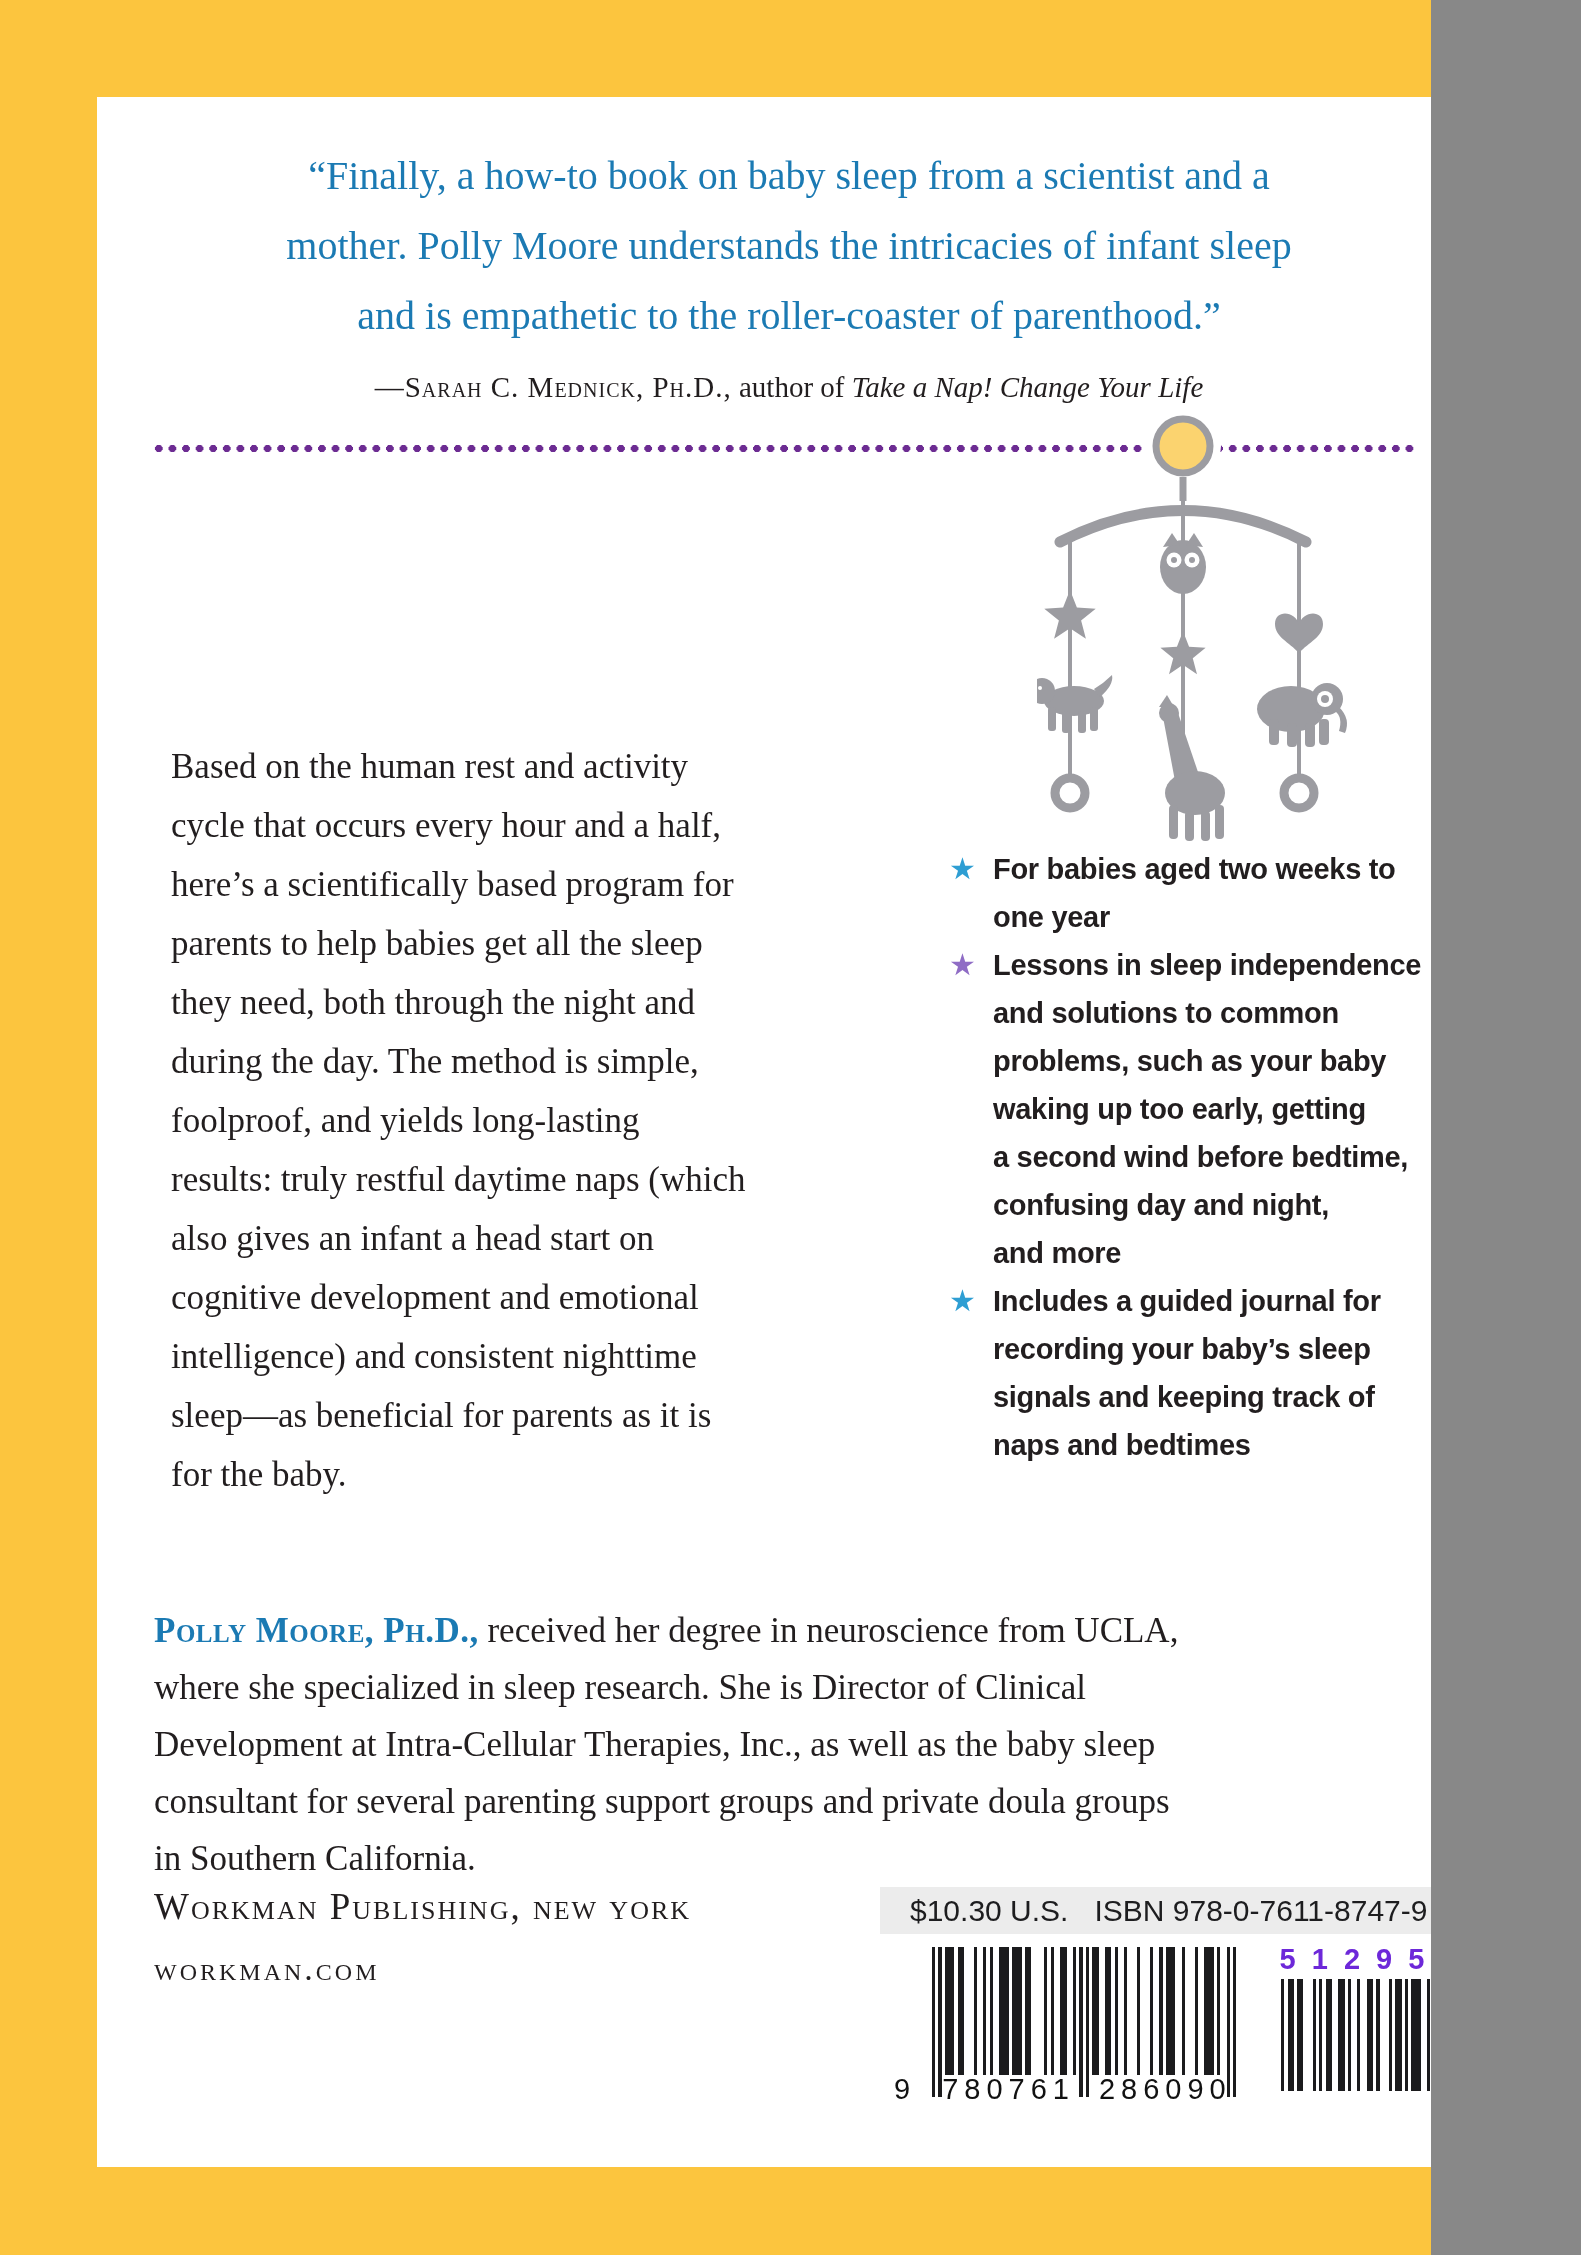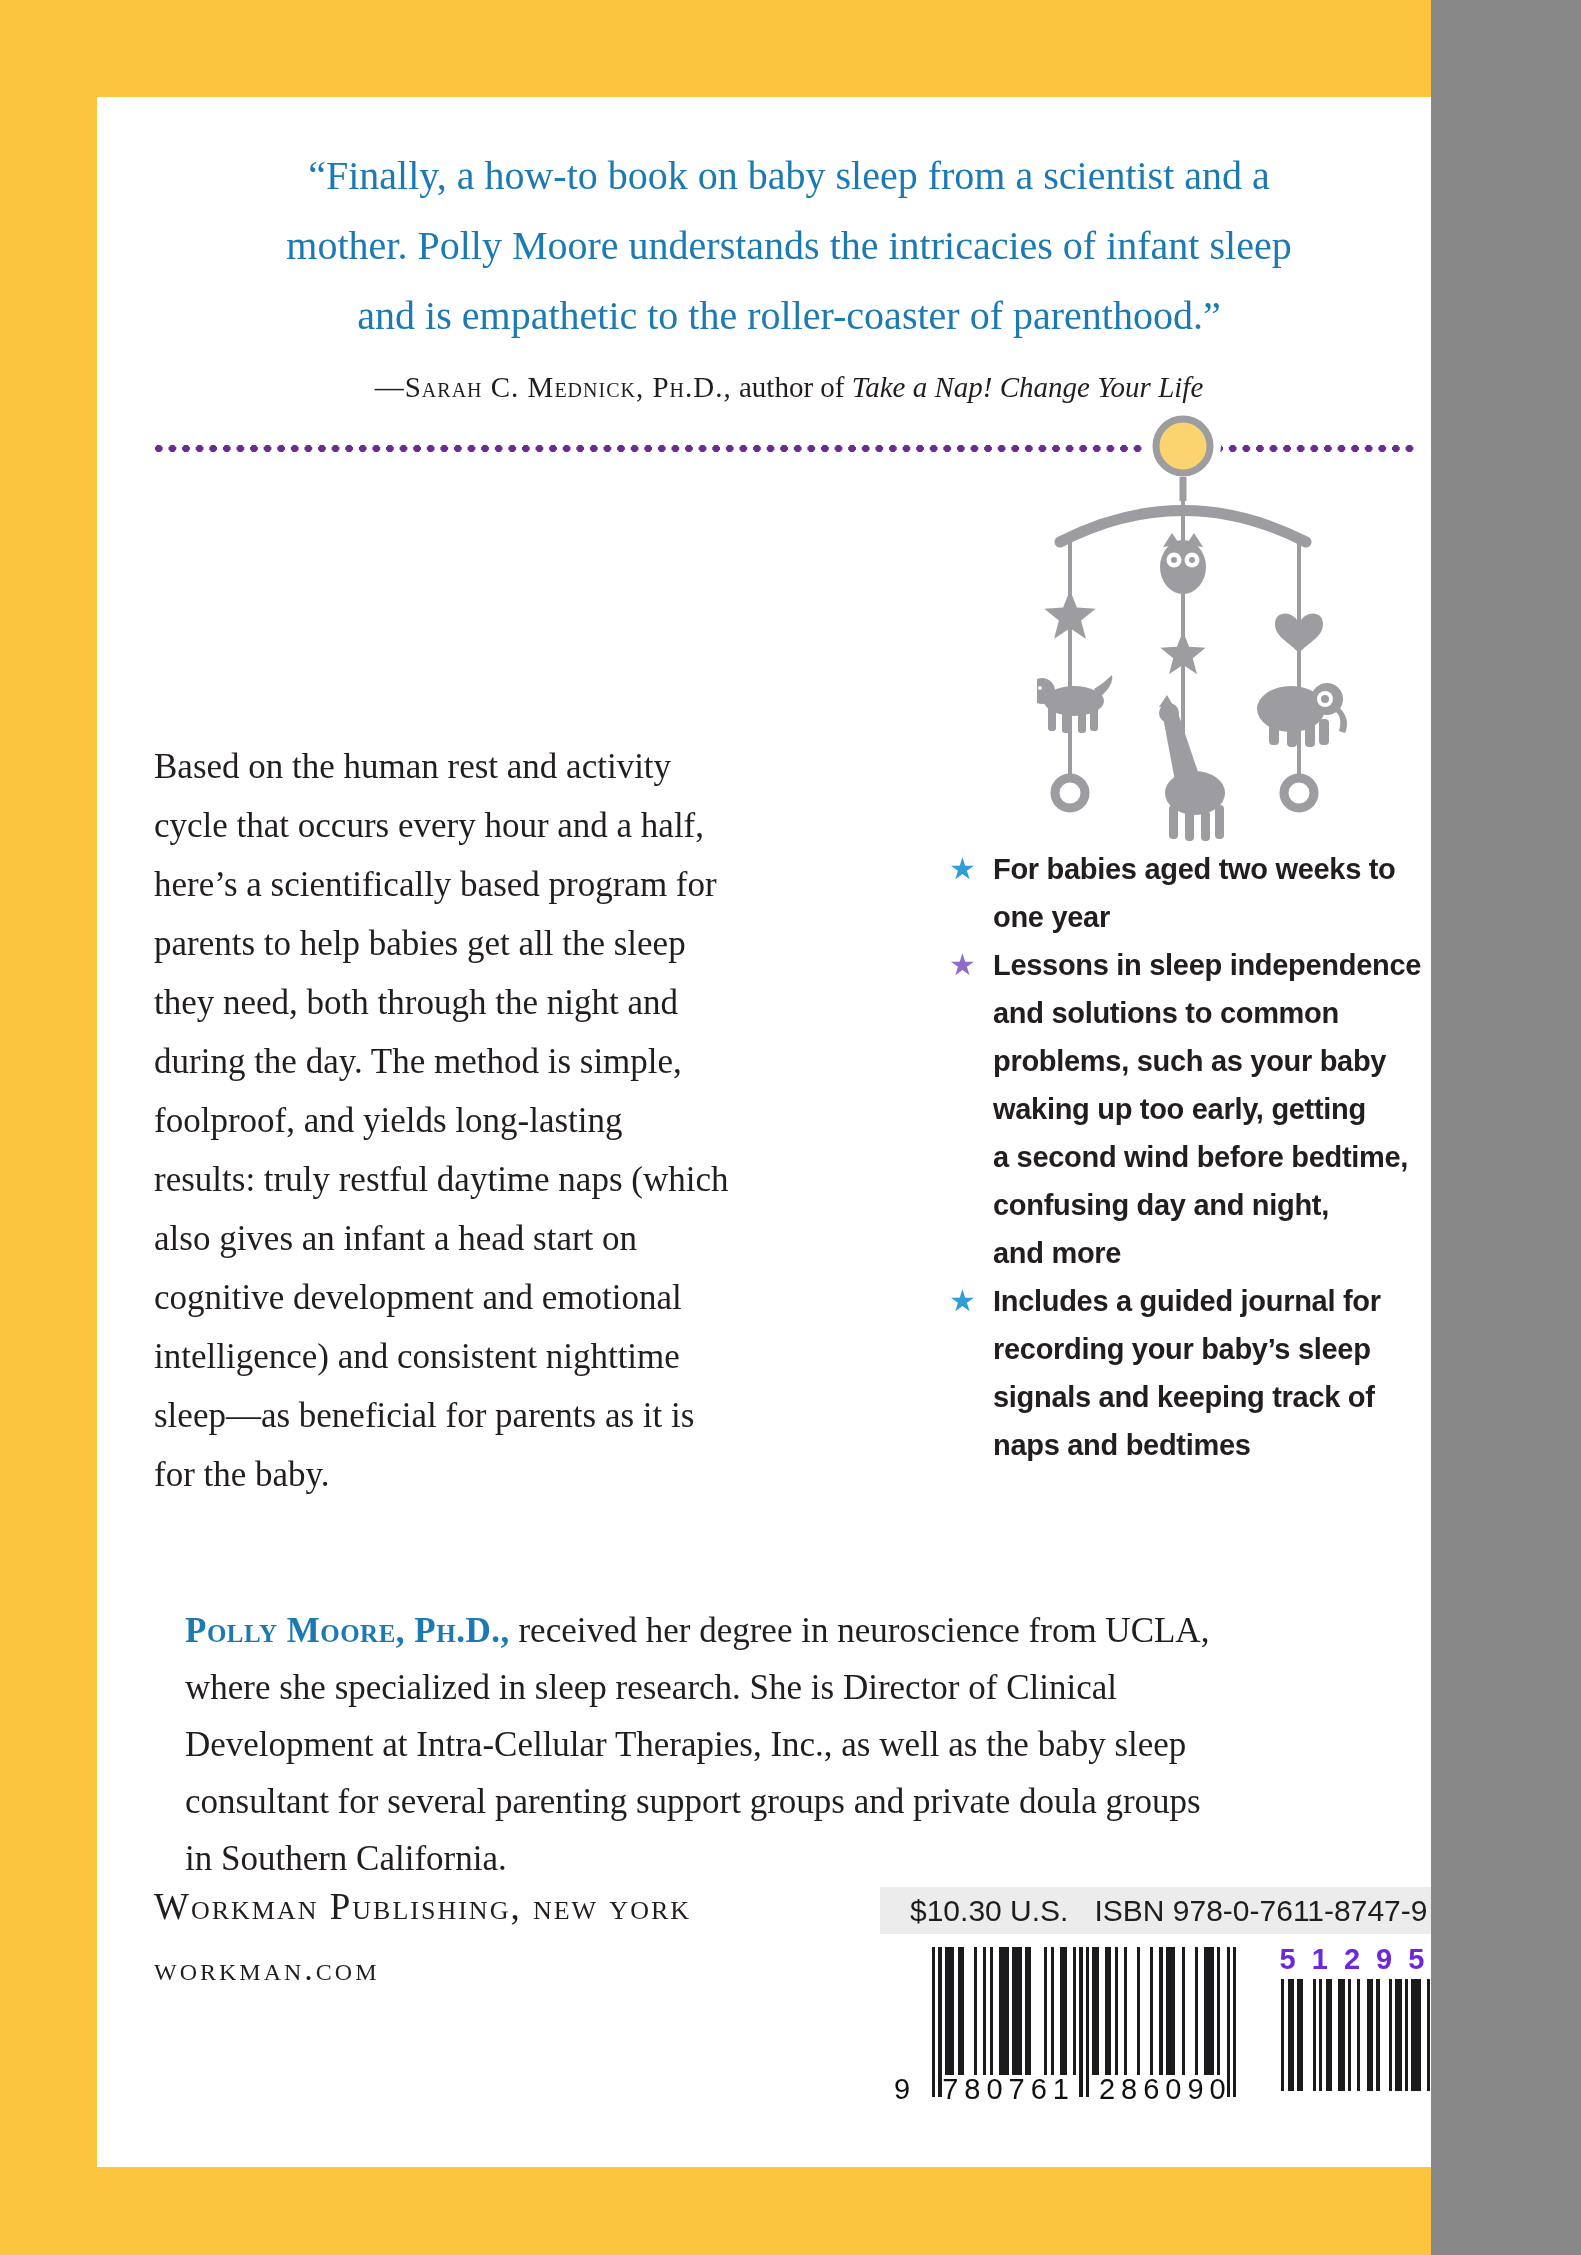--- a/index.html
+++ b/index.html
@@ -16,32 +16,32 @@
   .divider{position:absolute;top:347px;left:55px;width:1262px;height:9px;
            background:radial-gradient(circle closest-side,var(--dot-purple,#6C2B92) 80%,transparent 88%);
            background-size:13.6px 9px;background-repeat:repeat-x;z-index:1;}
   .mobile{position:absolute;left:940px;top:308px;width:400px;height:480px;z-index:2;}
   .mg{fill:var(--mobile-gray,#9C9CA1);}
   .ms{stroke:var(--mobile-gray,#9C9CA1);}
   .wf{fill:#ffffff;}
 
   .headline{position:absolute;top:468px;left:57px;font-variant:small-caps;font-size:52px;
             line-height:78px;letter-spacing:8px;color:var(--purple,#6A3A9C);white-space:pre-line;}
-  .body-copy{position:absolute;top:640px;left:57px;width:800px;font-size:35px;line-height:59px;white-space:pre-line;}
+  .body-copy{position:absolute;top:640px;left:74px;width:800px;font-size:35px;line-height:59px;white-space:pre-line;}
 
   .bullets{position:absolute;top:748px;left:852px;width:505px;}
   .bullet{display:flex;align-items:flex-start;}
   .bullet .star{flex:0 0 44px;width:44px;font-size:30px;line-height:48px;
                 font-family:"DejaVu Sans",sans-serif;}
   .star-blue{color:var(--star-blue,#2E9ED3);}
   .star-purple{color:var(--star-purple,#8F6CC5);}
   .bullet .btext{font-family:"Liberation Sans",sans-serif;font-weight:bold;font-size:29px;
                  line-height:48px;white-space:pre-line;letter-spacing:-0.3px;}
 
-  .bio{position:absolute;top:1448px;left:57px;width:1316px;font-size:35px;line-height:57px;white-space:pre-line;margin-left:31px;}
+  .bio{position:absolute;top:1448px;left:57px;width:1316px;font-size:35px;line-height:57px;white-space:pre-line;}
   .bio-name{color:var(--teal,#1B7AB3);font-variant:small-caps;font-weight:bold;letter-spacing:0.5px;}
 
   .publisher{position:absolute;top:1788px;left:57px;font-variant:small-caps;}
   .pub-line1{font-size:37px;letter-spacing:2px;}
   .pub-line2{font-size:34px;letter-spacing:3px;margin-top:22px;}
 
   .barcode{position:absolute;left:783px;top:1790px;width:572px;height:240px;
            font-family:"Liberation Sans",sans-serif;}
   .bc-strip{position:absolute;top:0;left:0;right:0;height:47px;background:var(--strip-gray,#ECECEC);
             display:flex;align-items:center;font-size:30px;color:#1d1d1f;}

